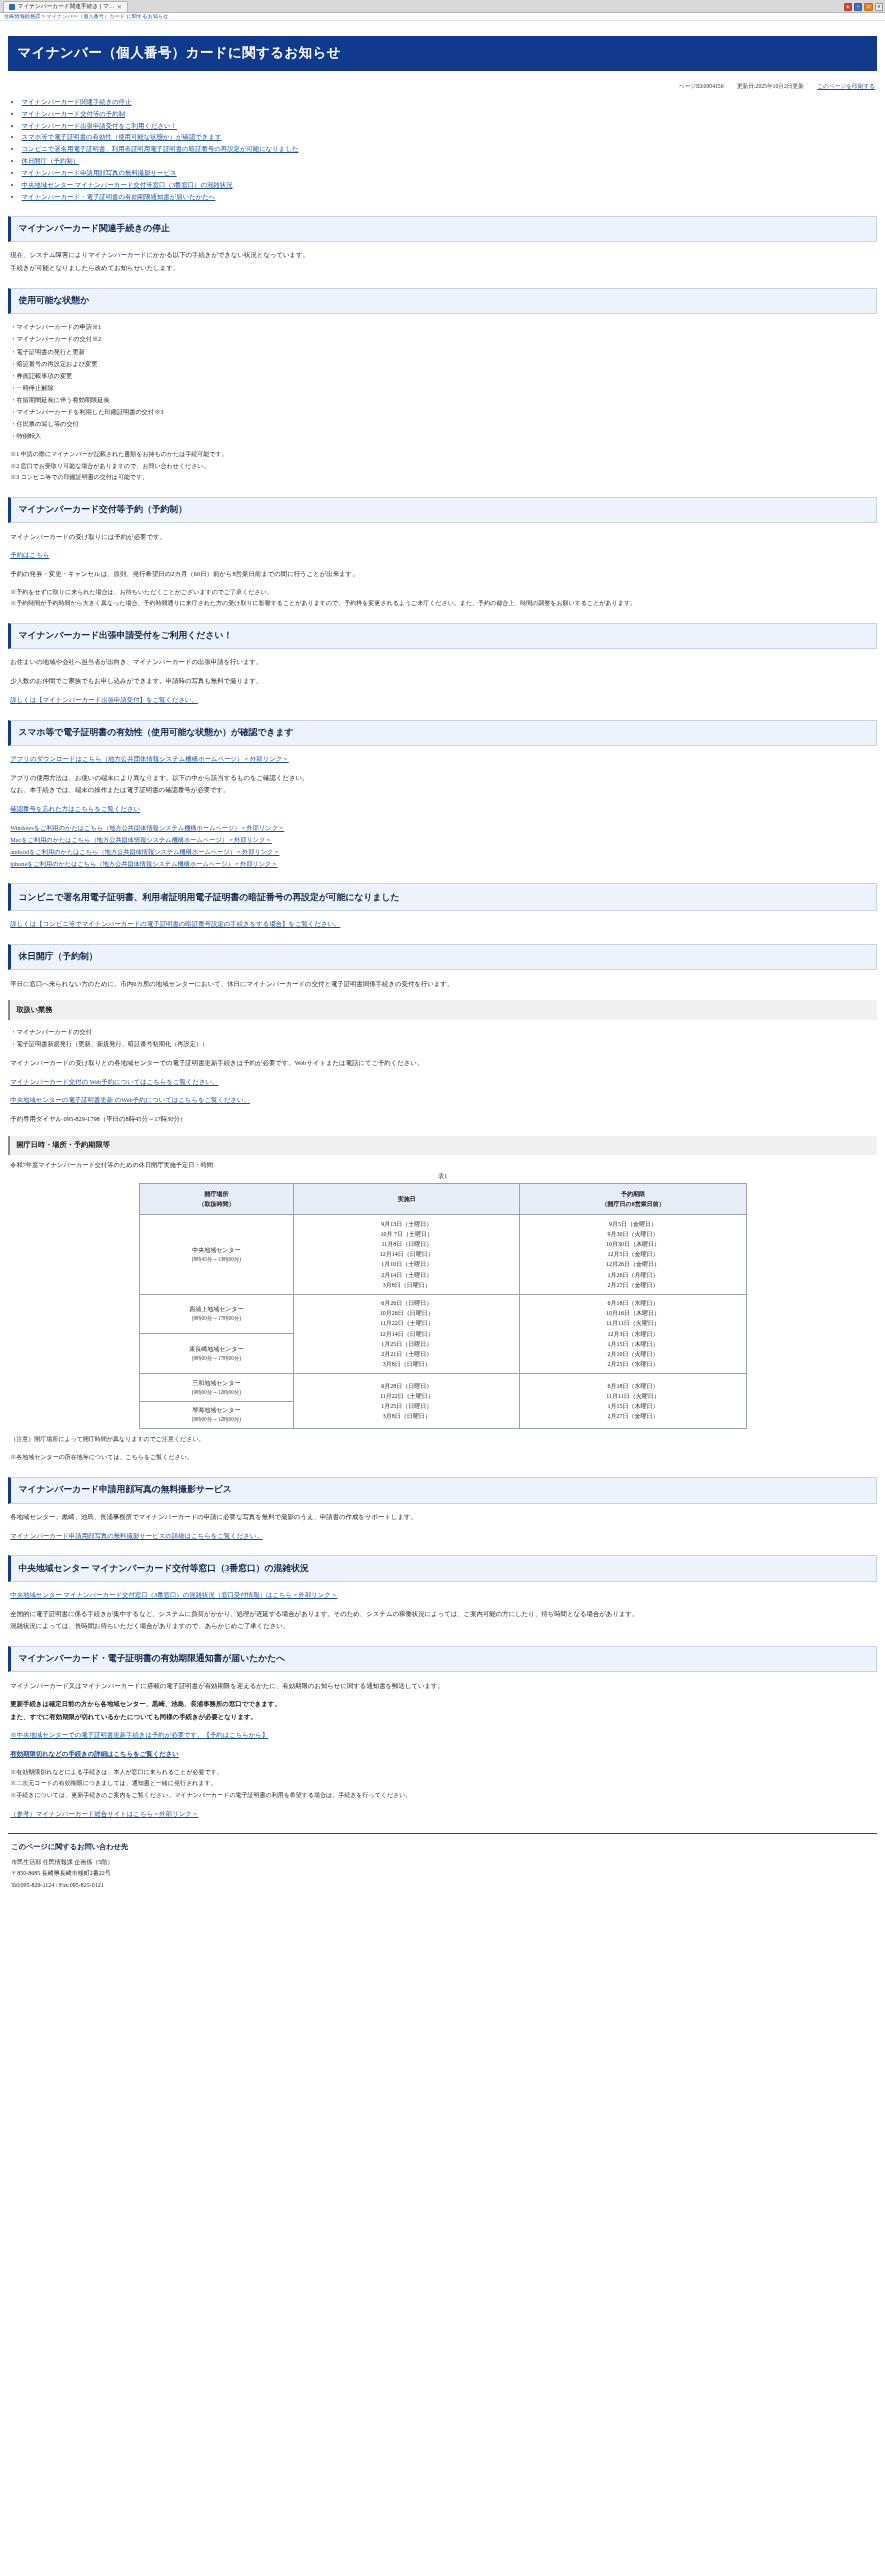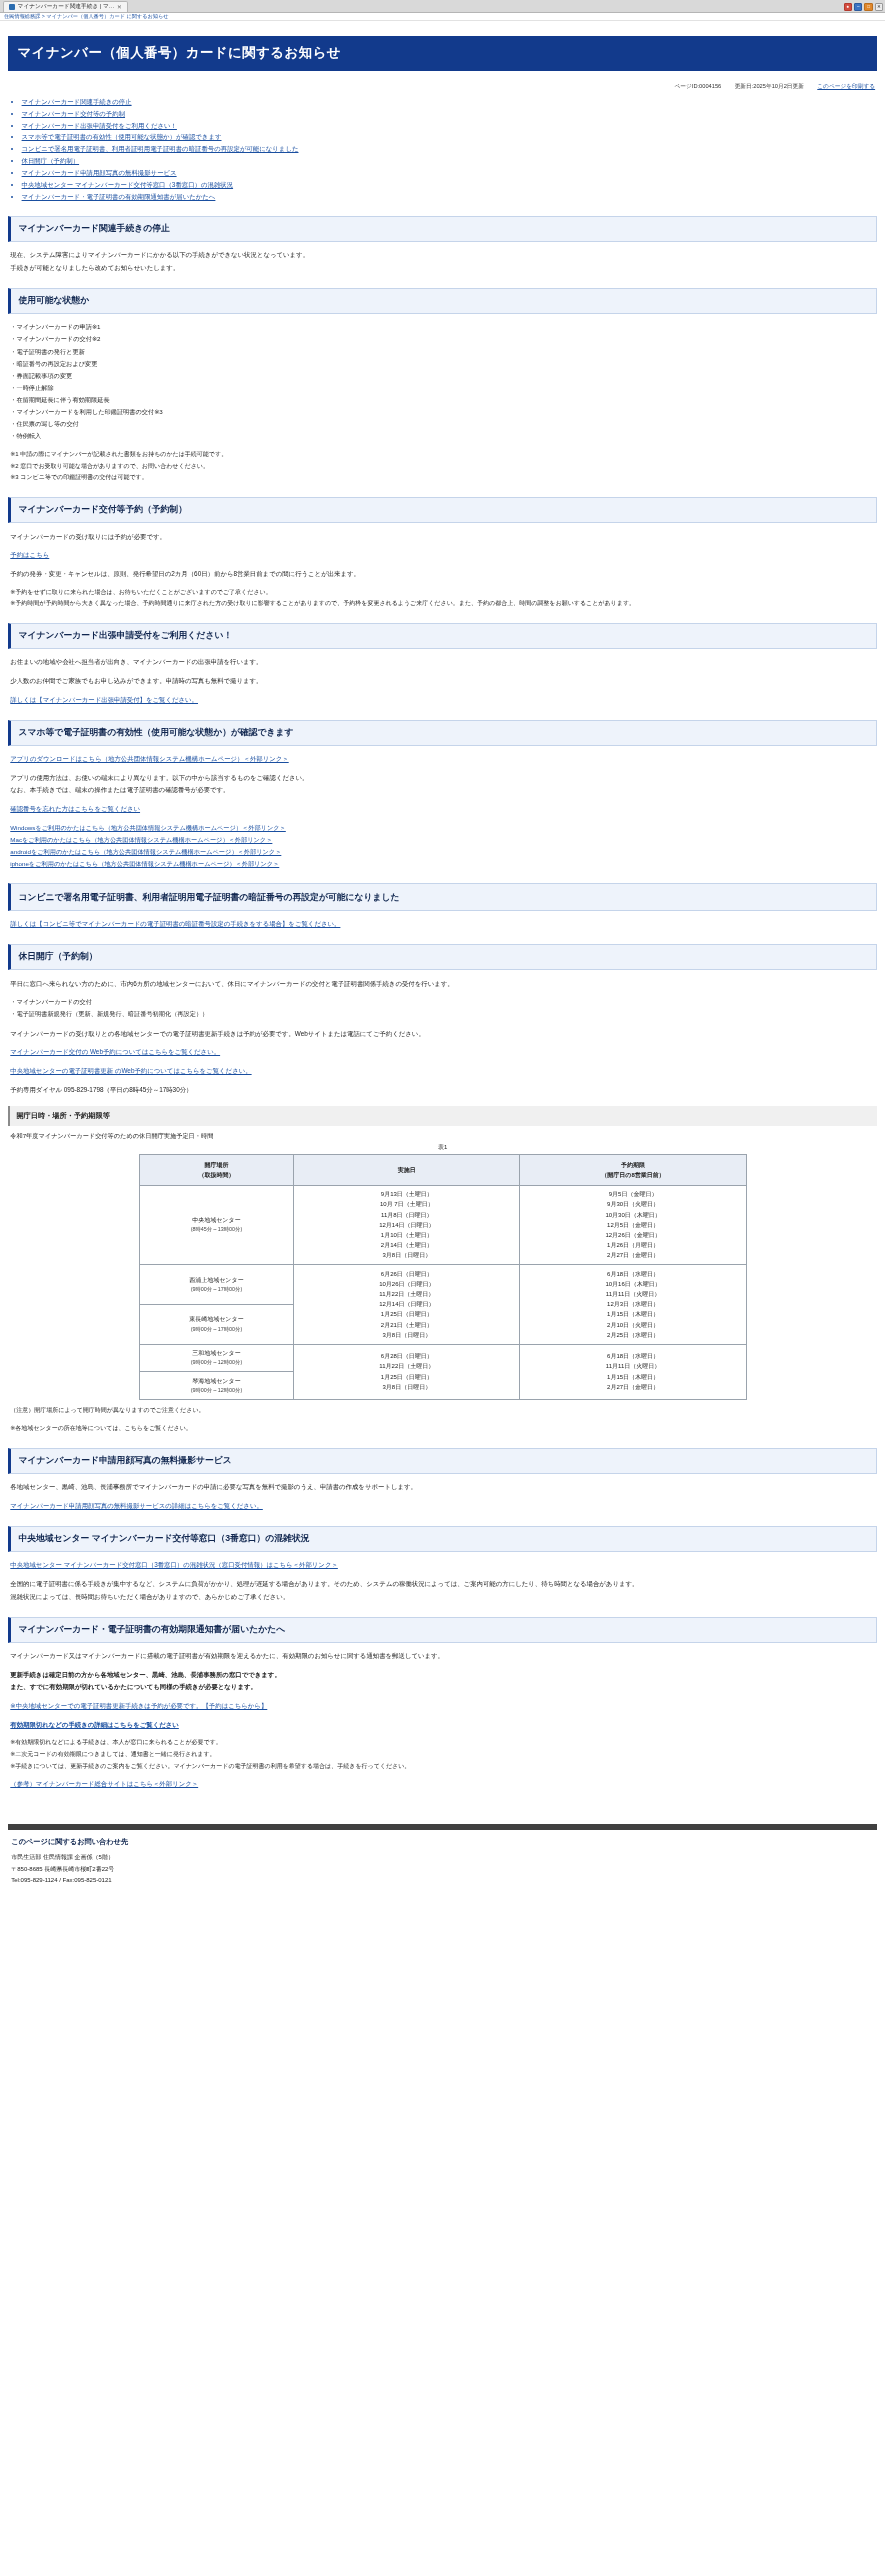--- a/index.html
+++ b/index.html
@@ -67,20 +67,21 @@
     color: #1a4fa0;
     display: flex;
     align-items: center;
     padding: 0 4.1px;
   }
 
   
   .page {
     width: 802px;
     padding: 6.2px 8.2px 0 8.2px;
+    font-family: Liberation Serif, serif;
   }
   .page-inner {
     width: 869px;
     margin: 0 auto;
   }
 
   
   .page-title {
     background: #123a8c;
     color: #ffffff;
@@ -194,22 +195,22 @@
   table.sched thead th {
     background: #e8edf5;
     font-weight: bold;
     padding: 4.6px 4.1px;
   }
   table.sched td.left { text-align: center; }
   .cell-sub { display: block; font-size: 5.4px; color: #444; }
 
   
   .contact {
-    border-top: 6px solid #404040;
-    margin-top: 33px;
+    border-top: 1px solid #404040;
+    margin-top: 13px;
     padding: 7.2px 3.1px 15.5px 3.1px;
   }
   .contact h3 {
     font-size: 7.2px;
     color: #10264f;
     margin: 0 0 5.2px 0;
   }
   .contact p {
     font-size: 6px;
     line-height: 1.9;
@@ -306,20 +307,21 @@
     <li><span class="link-a">androidをご利用のかたはこちら（地方公共団体情報システム機構ホームページ）＜外部リンク＞</span></li>
     <li><span class="link-a">iphoneをご利用のかたはこちら（地方公共団体情報システム機構ホームページ）＜外部リンク＞</span></li>
   </ul>
 
   <h2 class="h-bar tall">コンビニで署名用電子証明書、利用者証明用電子証明書の暗証番号の再設定が可能になりました</h2>
   <p class="para"><span class="link-a">詳しくは【コンビニ等でマイナンバーカードの電子証明書の暗証番号設定の手続きをする場合】をご覧ください。</span></p>
 
   <h2 class="h-bar">休日開庁（予約制）</h2>
   <p class="para">平日に窓口へ来られない方のために、市内6カ所の地域センターにおいて、休日にマイナンバーカードの交付と電子証明書関係手続きの受付を行います。</p>
 
+  <h3 class="sub-h">取扱い業務</h3>
   <ul class="plain-list">
     <li>・マイナンバーカードの交付</li>
     <li>・電子証明書新規発行（更新、新規発行、暗証番号初期化（再設定））</li>
   </ul>
 
   <p class="para">マイナンバーカードの受け取りとの各地域センターでの電子証明書更新手続きは予約が必要です。Webサイトまたは電話にてご予約ください。</p>
   <p class="para"><span class="link-a">マイナンバーカード交付の Web予約についてはこちらをご覧ください。</span></p>
   <p class="para"><span class="link-a">中央地域センターの電子証明書更新 のWeb予約についてはこちらをご覧ください。</span></p>
   <p class="para">予約専用ダイヤル 095-829-1798（平日の8時45分～17時30分）</p>
 

